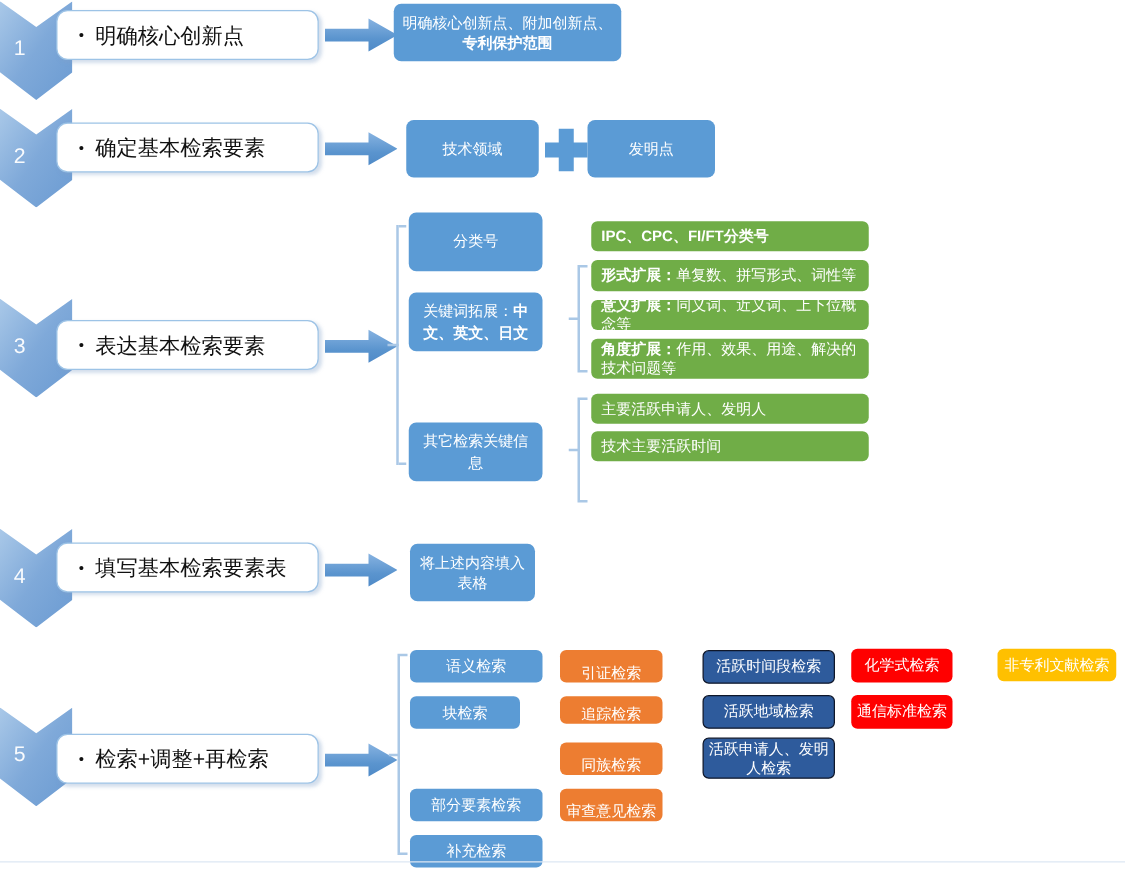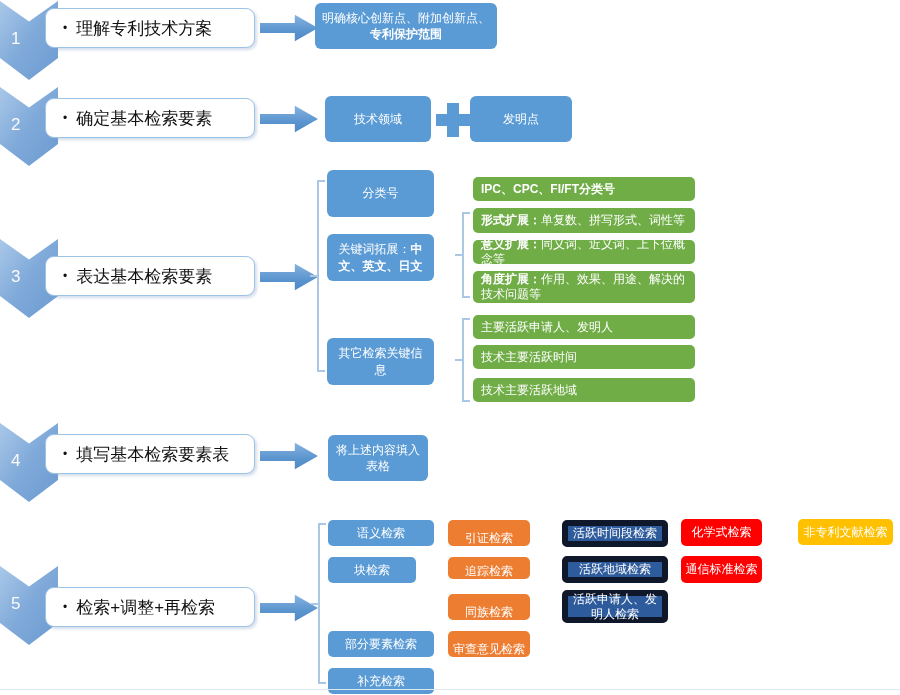--- a/index.html
+++ b/index.html
@@ -35,21 +35,21 @@
   .greenbox{position:absolute;left:473px;width:222px;background:#70ad47;border-radius:5px;
             color:#fff;font-size:12px;display:flex;align-items:center;
             padding:2px 8px;box-sizing:border-box;line-height:1.25;}
 
   
   .sbox{position:absolute;border-radius:5px;color:#fff;font-size:12px;
         display:flex;align-items:center;justify-content:center;text-align:center;
         box-sizing:border-box;line-height:1.2;padding:1px 4px;}
   .sb-lb{background:#5b9bd5;}
   .sb-or{background:#ed7d31;align-items:flex-end;}
-  .sb-db{background:#2e5b9c;border:6px solid #0f172a;}
+  .sb-db{background:#2e5b9c;border:1px solid #0f172a;}
   .sb-rd{background:#ff0000;}
   .sb-yl{background:#ffc000;}
 
   
   .plus{position:absolute;left:436px;top:103px;width:34px;height:34px;}
   .plus .h{position:absolute;left:0;top:11px;width:34px;height:12px;background:#5b9bd5;}
   .plus .v{position:absolute;left:11px;top:0;width:12px;height:34px;background:#5b9bd5;}
 
   
   .bracket{position:absolute;width:0;border-left:2px solid #aac8e6;}
@@ -76,21 +76,21 @@
     </div>
   <div class="chev" style="top:423px">
       <span class="num">4</span>
     </div>
   <div class="chev" style="top:566px">
       <span class="num">5</span>
     </div>
 
   <div class="wbox" style="top:8px">
       <span class="bullet">•</span>
-      <span>理解专利技术方案</span>
+      <span>明确核心创新点</span>
     </div>
   <div class="wbox" style="top:98px">
       <span class="bullet">•</span>
       <span>确定基本检索要素</span>
     </div>
   <div class="wbox" style="top:256px">
       <span class="bullet">•</span>
       <span>表达基本检索要素</span>
     </div>
   <div class="wbox" style="top:434px">
@@ -154,23 +154,20 @@
     </div>
   <div class="greenbox" style="top:271px;height:32px">
       <span><span class="b">角度扩展：</span><span>作用、效果、用途、解决的技术问题等</span></span>
     </div>
   <div class="greenbox" style="top:315px;height:24px">
       <span><span class="b"></span><span>主要活跃申请人、发明人</span></span>
     </div>
   <div class="greenbox" style="top:345px;height:24px">
       <span><span class="b"></span><span>技术主要活跃时间</span></span>
     </div>
-  <div class="greenbox" style="top:378px;height:24px">
-      <span><span class="b"></span><span>技术主要活跃地域</span></span>
-    </div>
 
   <div class="bluebox" style="left:328px;top:435px;width:100px;height:46px">
       <span>将上述内容填入表格</span>
     </div>
 
   <div class="bracket" style="left:318px;top:523px;height:161px">
       <div class="mid"></div>
     </div>
 
   <div class="sbox sb-lb" style="left:328px;top:520px;width:106px;height:26px">

